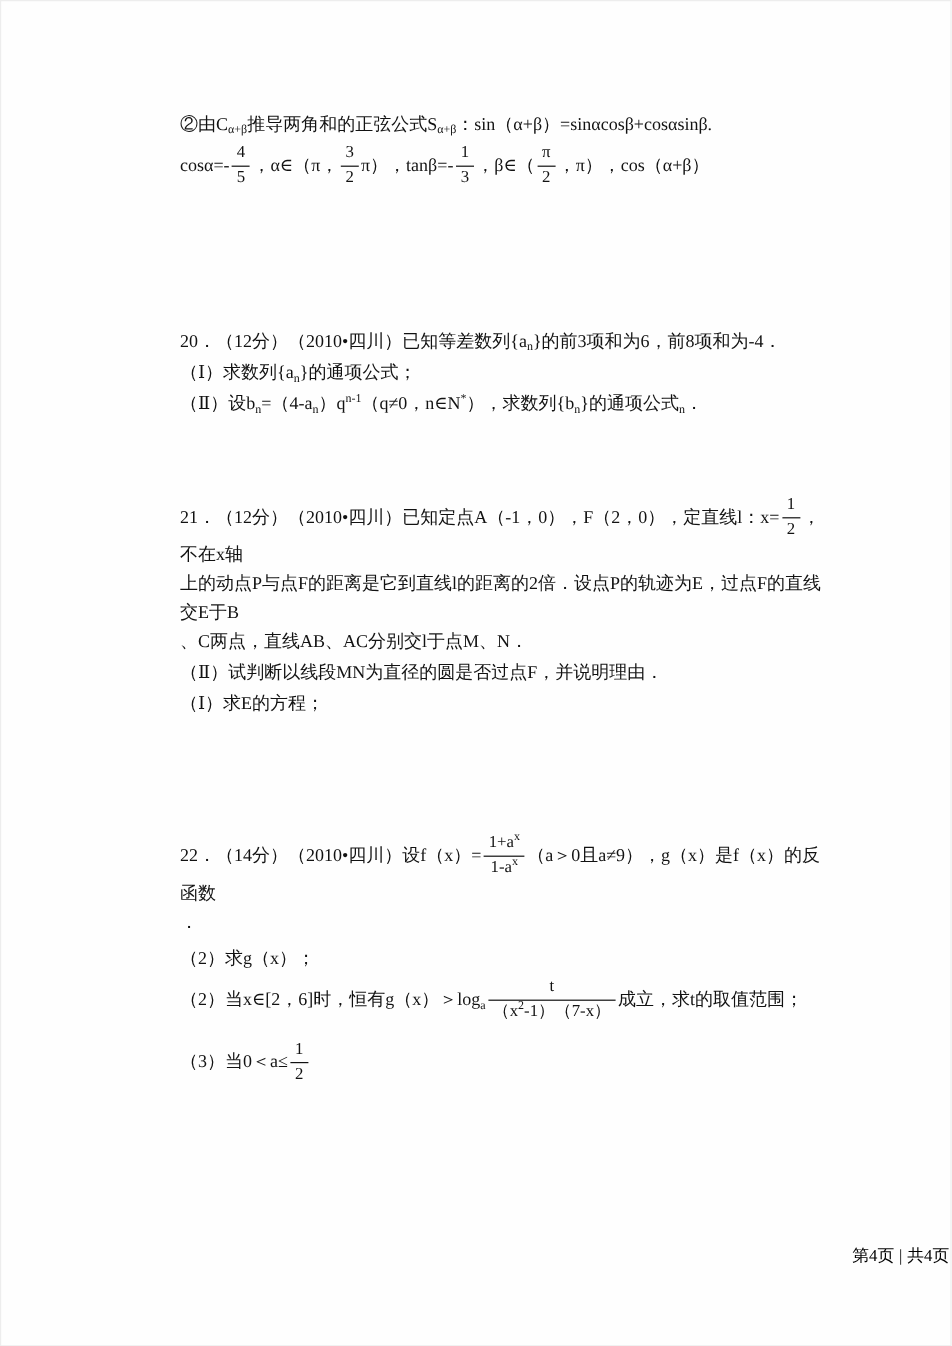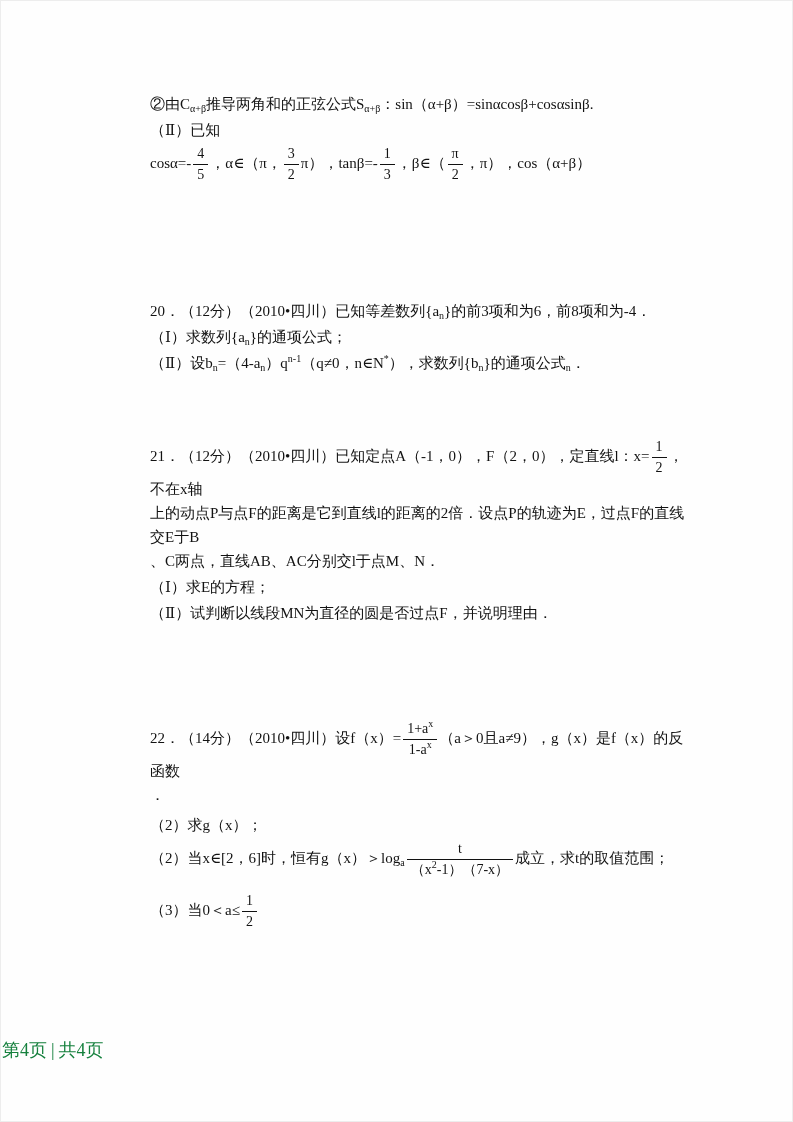--- a/index.html
+++ b/index.html
@@ -59,42 +59,41 @@
   sub {
     font-size: 10px;
     line-height: 0;
     vertical-align: -3px;
   }
   .footer {
     position: absolute;
     top: 1038px;
     left: 0;
     right: 0;
-    text-align: left;
-    font-size: 18px;
-    color: #15803d;
+    text-align: right;
+    font-size: 14px;
+    color: #000000;
   }
   .footer span { margin: 0 2px; }
 </style>
 </head>
 <body>
 
 <div class="page">
   <div class="content">
       <div class="line"><span class="txt">②由C</span><sub>α+β</sub><span class="txt">推导两角和的正弦公式S</span><sub>α+β</sub><span class="txt">：sin（α+β）=sinαcosβ+cosαsinβ.</span></div>
-      <div class="line" style="margin-top: 2px;"><span class="txt">（Ⅱ）已知</span></div>
       <div class="line" style="margin-top: 4px;"><span class="txt">cosα=-</span><span class="frac"><span class="num"><span class="txt">4</span></span><span class="den"><span class="txt">5</span></span></span><span class="txt">，α∈（π，</span><span class="frac"><span class="num"><span class="txt">3</span></span><span class="den"><span class="txt">2</span></span></span><span class="txt">π），tanβ=-</span><span class="frac"><span class="num"><span class="txt">1</span></span><span class="den"><span class="txt">3</span></span></span><span class="txt">，β∈（</span><span class="frac"><span class="num"><span class="txt">π</span></span><span class="den"><span class="txt">2</span></span></span><span class="txt">，π），cos（α+β）</span></div>
       <div class="line" style="margin-top: 115px;"><span class="txt">20．（12分）（2010•四川）已知等差数列{a</span><sub>n</sub><span class="txt">}的前3项和为6，前8项和为-4．</span></div>
       <div class="line" style="margin-top: 2px;"><span class="txt">（Ⅰ）求数列{a</span><sub>n</sub><span class="txt">}的通项公式；</span></div>
       <div class="line" style="margin-top: 2px;"><span class="txt">（Ⅱ）设b</span><sub>n</sub><span class="txt">=（4-a</span><sub>n</sub><span class="txt">）q</span><sup>n-1</sup><span class="txt">（q≠0，n∈N</span><sup>*</sup><span class="txt">），求数列{b</span><sub>n</sub><span class="txt">}的通项公式</span><sub>n</sub><span class="txt">．</span></div>
       <div class="line" style="margin-top: 64px;"><span class="txt">21．（12分）（2010•四川）已知定点A（-1，0），F（2，0），定直线l：x=</span><span class="frac"><span class="num"><span class="txt">1</span></span><span class="den"><span class="txt">2</span></span></span><span class="txt">，不在x轴</span></div>
       <div class="line"><span class="txt">上的动点P与点F的距离是它到直线l的距离的2倍．设点P的轨迹为E，过点F的直线交E于B</span></div>
       <div class="line"><span class="txt">、C两点，直线AB、AC分别交l于点M、N．</span></div>
+      <div class="line" style="margin-top: 2px;"><span class="txt">（Ⅱ）试判断以线段MN为直径的圆是否过点F，并说明理由．</span></div>
       <div class="line" style="margin-top: 2px;"><span class="txt">（Ⅰ）求E的方程；</span></div>
-      <div class="line" style="margin-top: 2px;"><span class="txt">（Ⅱ）试判断以线段MN为直径的圆是否过点F，并说明理由．</span></div>
       <div class="line" style="margin-top: 96px;"><span class="txt">22．（14分）（2010•四川）设f（x）=</span><span class="frac"><span class="num"><span class="txt">1+a</span><sup>x</sup></span><span class="den"><span class="txt">1-a</span><sup>x</sup></span></span><span class="txt">（a＞0且a≠9），g（x）是f（x）的反函数</span></div>
       <div class="line"><span class="txt">．</span></div>
       <div class="line" style="margin-top: 6px;"><span class="txt">（2）求g（x）；</span></div>
       <div class="line" style="margin-top: 4px;"><span class="txt">（2）当x∈[2，6]时，恒有g（x）＞log</span><sub>a</sub><span class="frac"><span class="num"><span class="txt">t</span></span><span class="den"><span class="txt">（x</span><sup>2</sup><span class="txt">-1）（7-x）</span></span></span><span class="txt">成立，求t的取值范围；</span></div>
       <div class="line" style="margin-top: 14px;"><span class="txt">（3）当0＜a≤</span><span class="frac"><span class="num"><span class="txt">1</span></span><span class="den"><span class="txt">2</span></span></span></div>
     </div>
   <div class="footer">
     <span>第4页</span><span>|</span><span>共4页</span>
   </div>
 </div>

